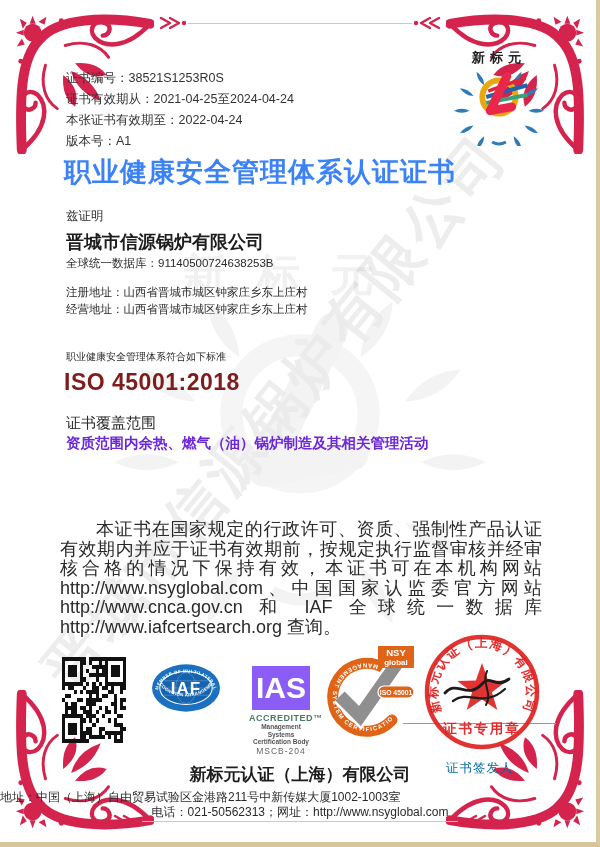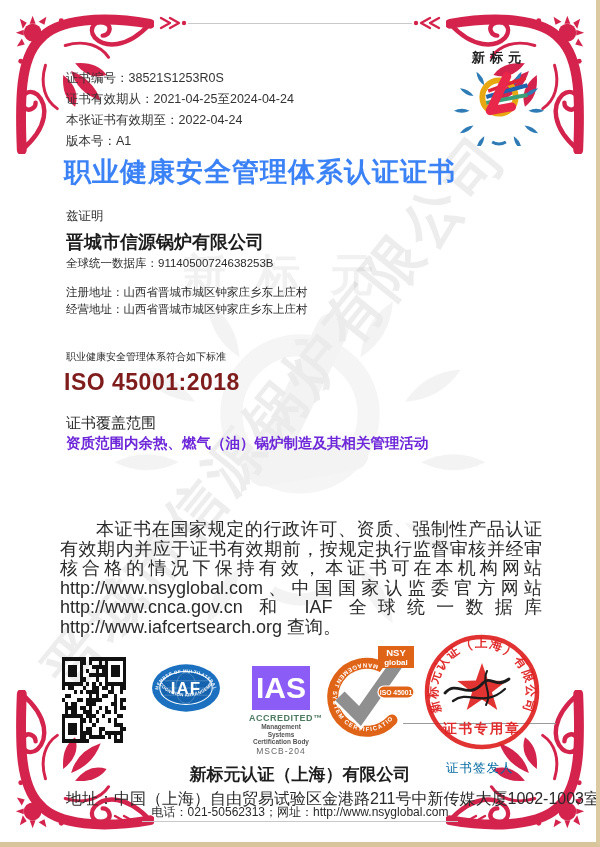--- a/index.html
+++ b/index.html
@@ -51,21 +51,21 @@
     font-size:30px;line-height:44px;text-align:center;}
   .ias-acc{color:#4d7a60;font-weight:700;font-size:9px;margin-top:3px;letter-spacing:.5px;}
   .ias-s{font-size:6.5px;color:#555;font-weight:700;}
   .ias-code{font-size:8.5px;color:#666;font-weight:400;letter-spacing:1px;margin-top:1px;}
   .nsy{left:320px;top:646px;}
   .sig-line{left:403px;top:723px;width:153px;height:1px;background:#9b9b9b;z-index:2;}
   .seal{left:417px;top:627px;z-index:3;}
   .issuer{left:446px;top:747px;font-size:12.5px;letter-spacing:1px;color:#0369a1;margin-top:13px;}
   
   .f-company{left:0;right:0;top:763px;text-align:center;font-size:17px;font-weight:700;color:#1d1d1d;}
-  .f-addr{left:0;right:0;top:789px;text-align:right;font-size:16px;}
+  .f-addr{left:0;right:0;top:789px;text-align:left;font-size:12px;}
   .f-contact{left:0;right:0;top:804px;text-align:center;font-size:12px;}
 </style>
 </head>
 <body>
 
 <svg width="0" height="0" style="position:absolute">
   <defs>
     <path id="leaf" d="M0,0 Q4,-8 0,-16 Q-4,-8 0,0"></path>
     <g id="wreathg">
       <use href="#leaf" transform="translate(40,32) rotate(-30)"></use>

